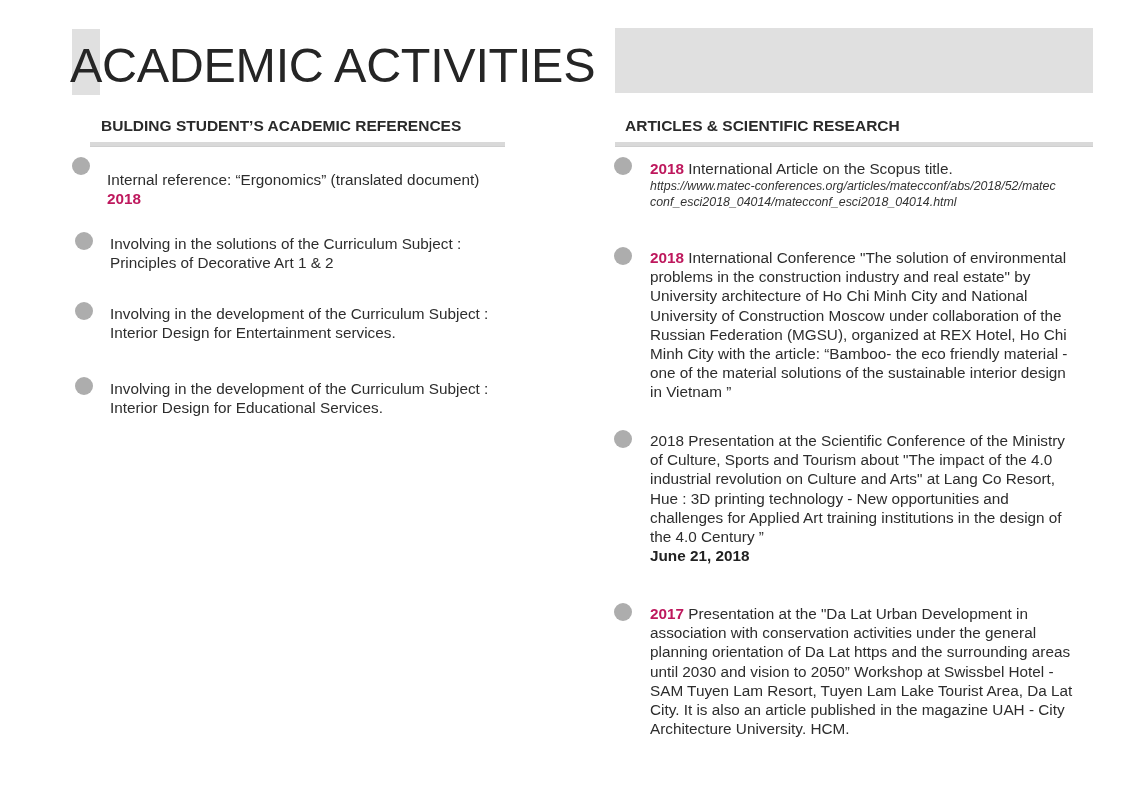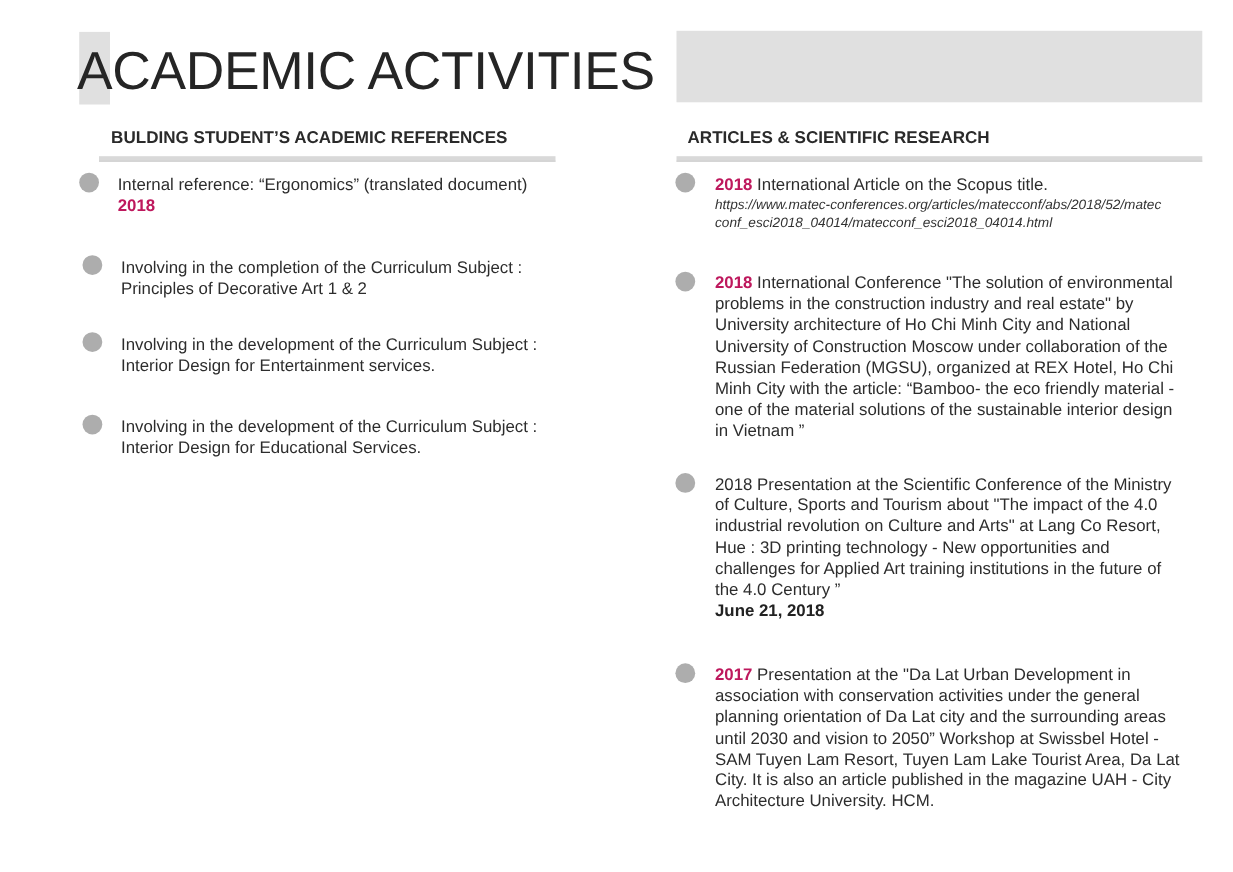--- a/index.html
+++ b/index.html
@@ -97,28 +97,28 @@
 
 <div class="title-accent"></div>
 <h1 class="page-title">ACADEMIC ACTIVITIES</h1>
 <div class="header-box"></div>
 
 <section>
   <h2 class="section-heading left">BULDING STUDENT’S ACADEMIC REFERENCES</h2>
   <div class="divider left"></div>
 
   <div class="bullet" style="left:72px; top:157px;"></div>
-  <div class="item" style="left:107px; top:159px; width:410px;">
+  <div class="item" style="left:107px; top:170px; width:410px;">
     <span class="text">Internal reference: “Ergonomics” (translated document)</span>
     <b class="text">2018</b>
   </div>
 
   <div class="bullet" style="left:75px; top:232px;"></div>
   <div class="item" style="left:110px; top:234px; width:410px;">
-    <span class="text">Involving in the completion of the Curriculum Subject :</span>
+    <span class="text">Involving in the solutions of the Curriculum Subject :</span>
     <span class="text">Principles of Decorative Art 1 &amp; 2</span>
   </div>
 
   <div class="bullet" style="left:75px; top:302px;"></div>
   <div class="item" style="left:110px; top:304px; width:410px;">
     <span class="text">Involving in the development of the Curriculum Subject :</span>
     <span class="text">Interior Design for Entertainment services.</span>
   </div>
 
   <div class="bullet" style="left:75px; top:377px;"></div>
@@ -150,28 +150,28 @@
     <span class="text">one of the material solutions of the sustainable interior design</span>
     <span class="text">in Vietnam ”</span>
   </div>
 
   <div class="bullet" style="left:614px; top:430px;"></div>
   <div class="item" style="left:650px; top:431px; width:450px;">
     <span class="text">2018 Presentation at the Scientific Conference of the Ministry</span>
     <span class="text">of Culture, Sports and Tourism about "The impact of the 4.0</span>
     <span class="text">industrial revolution on Culture and Arts" at Lang Co Resort,</span>
     <span class="text">Hue : 3D printing technology - New opportunities and</span>
-    <span class="text">challenges for Applied Art training institutions in the future of</span>
+    <span class="text">challenges for Applied Art training institutions in the design of</span>
     <span class="text">the 4.0 Century ”</span>
     <span class="date">June 21, 2018</span>
   </div>
 
   <div class="bullet" style="left:614px; top:603px;"></div>
   <div class="item" style="left:650px; top:604px; width:455px;">
     <span class="text"><b>2017</b><span> Presentation at the "Da Lat Urban Development in</span></span>
     <span class="text">association with conservation activities under the general</span>
-    <span class="text">planning orientation of Da Lat city and the surrounding areas</span>
+    <span class="text">planning orientation of Da Lat https and the surrounding areas</span>
     <span class="text">until 2030 and vision to 2050” Workshop at Swissbel Hotel -</span>
     <span class="text">SAM Tuyen Lam Resort, Tuyen Lam Lake Tourist Area, Da Lat</span>
     <span class="text">City. It is also an article published in the magazine UAH - City</span>
     <span class="text">Architecture University. HCM.</span>
   </div>
 </section>
 
 </body></html>

